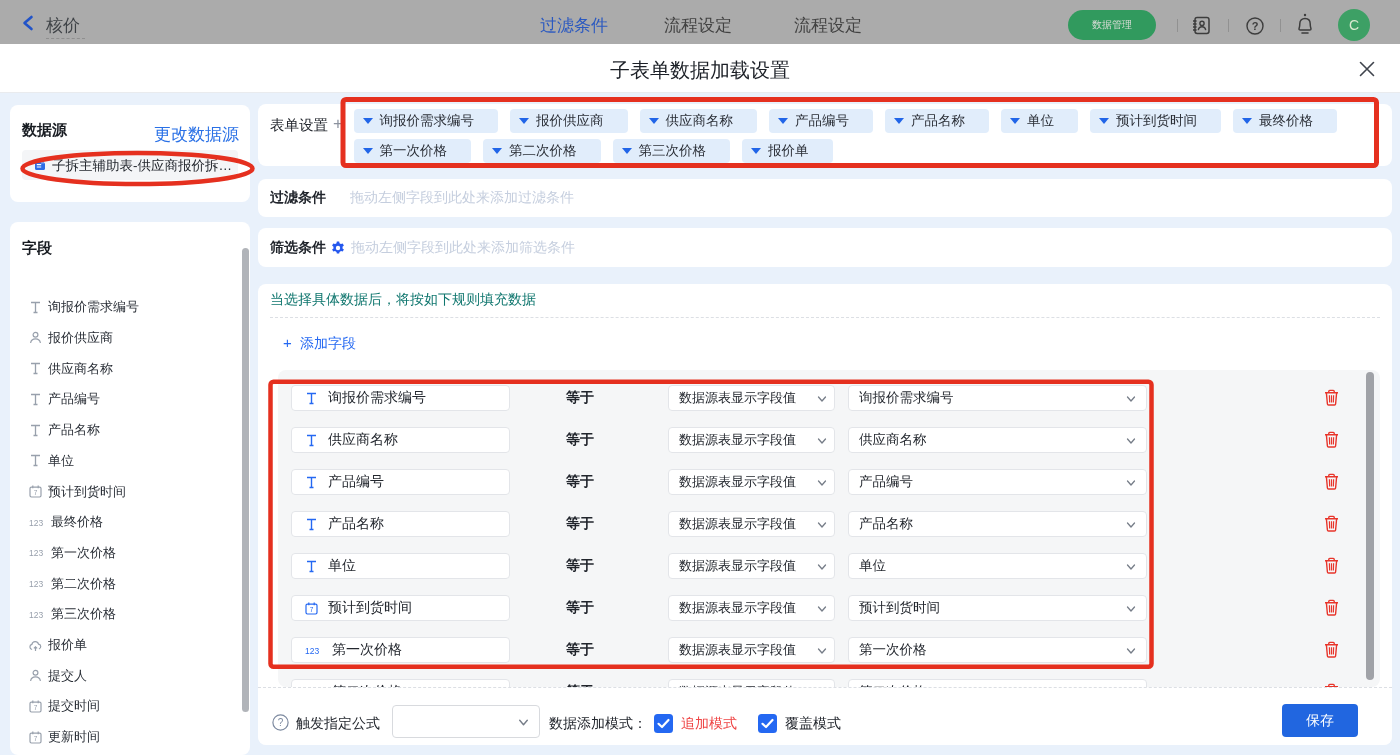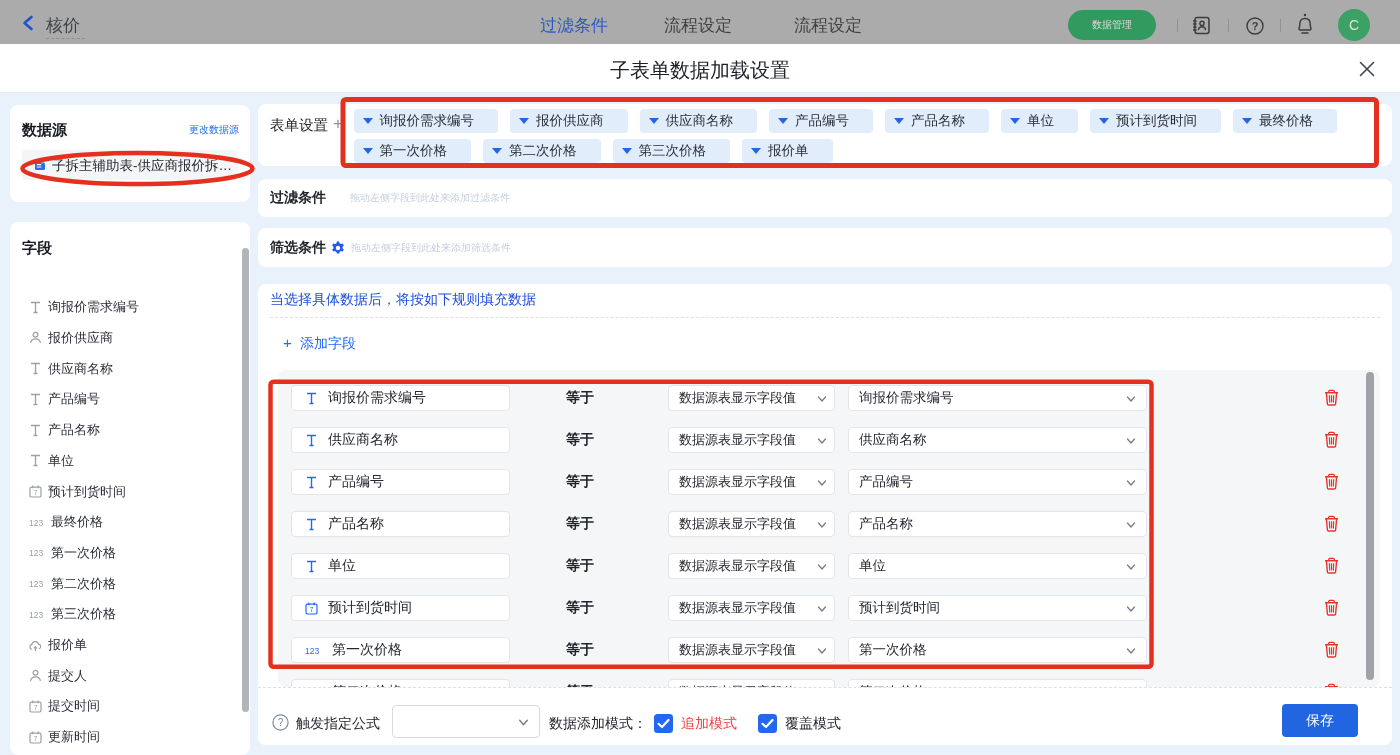--- a/index.html
+++ b/index.html
@@ -15,21 +15,21 @@
 
 #titlebar{left:0;top:44px;width:1400px;height:49px;background:#fff;border-bottom:1px solid #e9ebee}
 
 .h1{font-size:15px;font-weight:700;color:#181c22}
 .fld{position:absolute;left:0;width:230px;height:31px;display:flex;align-items:center;color:#2a2f37;font-size:13px}
 .fld .ic{width:13px;height:13px;margin-left:19px;margin-right:6px;flex:0 0 13px}
 
 .tag{position:absolute;height:24px;background:#e1edfb;border-radius:4px;display:flex;align-items:center;font-size:13.5px;color:#2a2e36;padding:0 24px 0 9px}
 .tag .tri{width:0;height:0;border-left:5px solid transparent;border-right:5px solid transparent;border-top:6.5px solid #2165e8;margin-right:7px}
 .lbl{font-size:14px;font-weight:700;color:#21252c}
-.ph{font-size:10px;color:#c5cede}
+.ph{font-size:14px;color:#c5cede}
 
 .ibox{position:absolute;height:26px;background:#fff;border:1px solid #e3e5e9;border-radius:4px;display:flex;align-items:center}
 .sel{position:absolute;height:26px;background:#fff;border:1px solid #e3e5e9;border-radius:4px;display:flex;align-items:center;font-size:13px;color:#23272e}
 .chev{position:absolute;width:12px;height:12px}
 .eq{position:absolute;width:30px;font-size:14px;font-weight:700;color:#21252c}
 .trash{position:absolute;left:1046px;width:15px;height:17px}
 </style></head><body>
 <div id="nav" class="abs">
 <svg class="abs" style="left:21px;top:15px" width="14" height="16" viewBox="0 0 14 16">
       <path d="M10.5 2 L3.5 8 L10.5 14" fill="none" stroke="#2153c8" stroke-width="2.6" stroke-linecap="round" stroke-linejoin="round"></path>
@@ -61,21 +61,21 @@
 <div class="abs" style="left:1338px;top:9px;width:32px;height:32px;border-radius:50%;background:#3da065;color:#d9e9cf;font-size:14px;display:flex;align-items:center;justify-content:center">C</div>
 </div>
 <div id="titlebar" class="abs">
 <div class="abs" style="left:0;width:1400px;top:13px;text-align:center;font-size:20px;color:#1c2027">子表单数据加载设置</div>
 <svg class="abs" style="left:1359px;top:17px" width="16" height="16" viewBox="0 0 16 16">
       <path d="M1.5 1.5 L14.5 14.5 M14.5 1.5 L1.5 14.5" stroke="#3f444d" stroke-width="1.6" stroke-linecap="round"></path>
     </svg>
 </div>
 <div class="card" style="left:10px;top:105px;width:240px;height:97px">
 <div class="abs h1" style="left:12px;top:16px">数据源</div>
-<div class="abs" style="right:11px;top:18px;font-size:10px;color:#2970e6">更改数据源</div>
+<div class="abs" style="right:11px;top:18px;font-size:17px;color:#2970e6">更改数据源</div>
 <div class="abs" style="left:12px;top:45px;width:216px;height:30px;background:#f4f5f7;border-radius:4px"></div>
 <svg class="abs" style="left:24px;top:54px" width="12" height="12" viewBox="0 0 12 12">
  <path d="M1 2.2C1 1.5 1.5 1 2.2 1H7l4 3.4v5.4c0 .7-.5 1.2-1.2 1.2H2.2C1.5 11 1 10.5 1 9.8z" fill="#2e6ce6"></path>
  <path d="M7 1l4 3.4H7z" fill="#7ea8f2"></path>
  <path d="M2.8 5.6h4.4M2.8 8h4.4" stroke="#fff" stroke-width="1.1"></path>
 </svg>
 <div class="abs" style="left:42px;top:52px;width:186px;font-size:13.5px;color:#23272e;white-space:nowrap;overflow:hidden;text-overflow:ellipsis">子拆主辅助表-供应商报价拆分表</div>
 </div>
 <div class="card" style="left:10px;top:222px;width:240px;height:533px;overflow:hidden">
 <div class="abs h1" style="left:12px;top:17px">字段</div>
@@ -157,21 +157,21 @@
 </div>
 <div class="card fx" style="left:258px;top:228px;width:1134px;height:39px">
 <div class="lbl" style="margin-left:12px">筛选条件</div>
 <svg style="margin-left:5px" width="14" height="14" viewBox="0 0 14 14">
       <path d="M5.8.5h2.4l.3 1.7a5 5 0 0 1 1.5.9l1.7-.6 1.2 2-1.4 1.2a5 5 0 0 1 0 1.7l1.4 1.2-1.2 2-1.7-.6a5 5 0 0 1-1.5.9l-.3 1.7H5.8l-.3-1.7a5 5 0 0 1-1.5-.9l-1.7.6-1.2-2 1.4-1.2a5 5 0 0 1 0-1.7L1.1 4.5l1.2-2 1.7.6a5 5 0 0 1 1.5-.9z" fill="#2457ee"></path>
       <circle cx="7" cy="7" r="2.2" fill="#fff"></circle>
     </svg>
 <div class="ph" style="margin-left:6px">拖动左侧字段到此处来添加筛选条件</div>
 </div>
 <div class="card" style="left:258px;top:284px;width:1134px;height:461px;overflow:hidden">
-<div class="abs" style="left:12px;top:7px;font-size:14px;color:#1d4ed8">当选择具体数据后，将按如下规则填充数据</div>
+<div class="abs" style="left:12px;top:7px;font-size:14px;color:#0f766e">当选择具体数据后，将按如下规则填充数据</div>
 <div class="abs" style="left:12px;top:33px;width:1110px;border-top:1px dashed #dcdfe4"></div>
 <div class="abs" style="left:25px;top:50px;font-size:15px;color:#2468f2">+</div>
 <div class="abs" style="left:42px;top:51px;font-size:14px;color:#2468f2">添加字段</div>
 <div class="abs" style="left:20px;top:86px;width:1102px;height:317px;background:#f5f6f7;border-radius:8px;overflow:hidden">
 <div class="ibox" style="left:13px;top:15px;width:219px">
         <span style="margin:0 10px 0 13px;display:flex">
           <svg width="13" height="13" viewBox="0 0 13 13">
             <path d="M2 1.5h9M6.5 1.5v10M4.5 11.5h4" fill="none" stroke="#2468f2" stroke-width="1.4"></path>
           </svg>
         </span>

